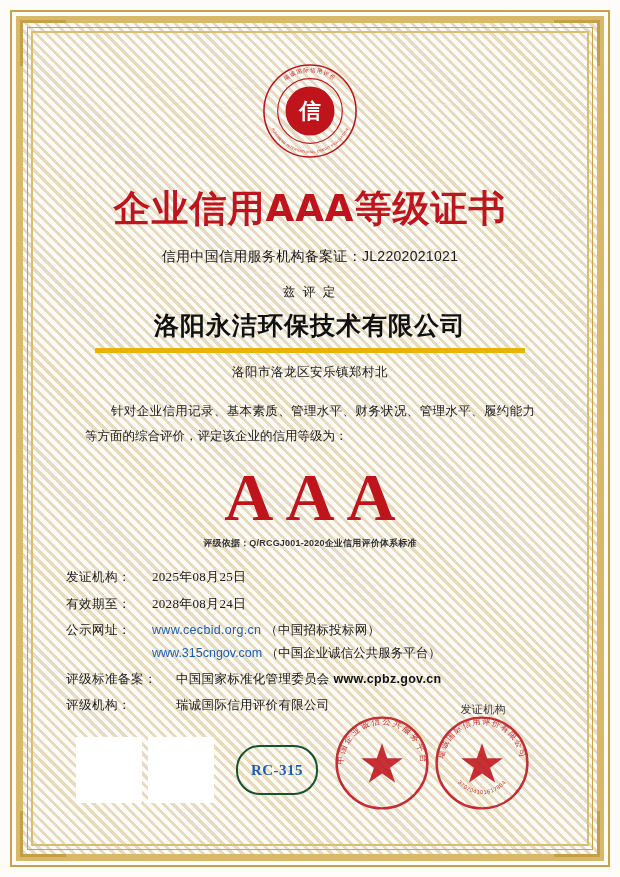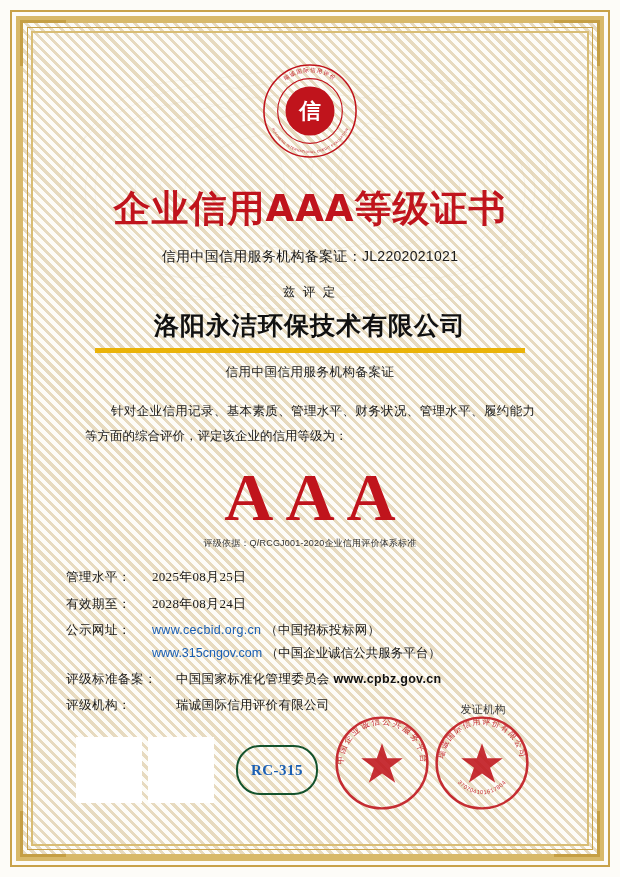--- a/index.html
+++ b/index.html
@@ -174,20 +174,21 @@
     color: #c0141c;
     letter-spacing: 12px;
     font-family: "Liberation Serif", "DejaVu Serif", serif;
     text-indent: 12px;
   }
   .grade-basis {
     margin-top: 6px;
     font-size: 9px;
     color: #333;
     letter-spacing: 0.2px;
+    font-weight: bold;
   }
 
   .details {
     margin-top: 18px;
     width: 100%;
     padding-left: 26px;
     box-sizing: border-box;
     font-size: 12.5px;
     color: #1a1a1a;
   }
@@ -329,33 +330,33 @@
     <div class="main-title">企业信用AAA等级证书</div>
 
     <div class="subtitle">信用中国信用服务机构备案证：JL2202021021</div>
 
 
     <div class="hereby">兹 评 定</div>
 
     <div class="company-wrap">
       <div class="company-name">洛阳永洁环保技术有限公司</div>
     </div>
-    <div class="company-addr">信用中国信用服务机构备案证</div>
+    <div class="company-addr">洛阳市洛龙区安乐镇郑村北</div>
 
     <div class="statement">针对企业信用记录、基本素质、管理水平、财务状况、管理水平、履约能力等方面的综合评价，评定该企业的信用等级为：</div>
 
     <div class="grade-block">
       <div class="grade">AAA</div>
       <div class="grade-basis">评级依据：Q/RCGJ001-2020企业信用评价体系标准</div>
     </div>
 
     <div class="details">
 
       <div class="detail-row">
-        <span class="detail-label">管理水平：</span>
+        <span class="detail-label">发证机构：</span>
         <span class="detail-value mono">2025年08月25日</span>
       </div>
 
       <div class="detail-row">
         <span class="detail-label">有效期至：</span>
         <span class="detail-value mono">2028年08月24日</span>
       </div>
 
       <div class="detail-row">
         <span class="detail-label">公示网址：</span>

